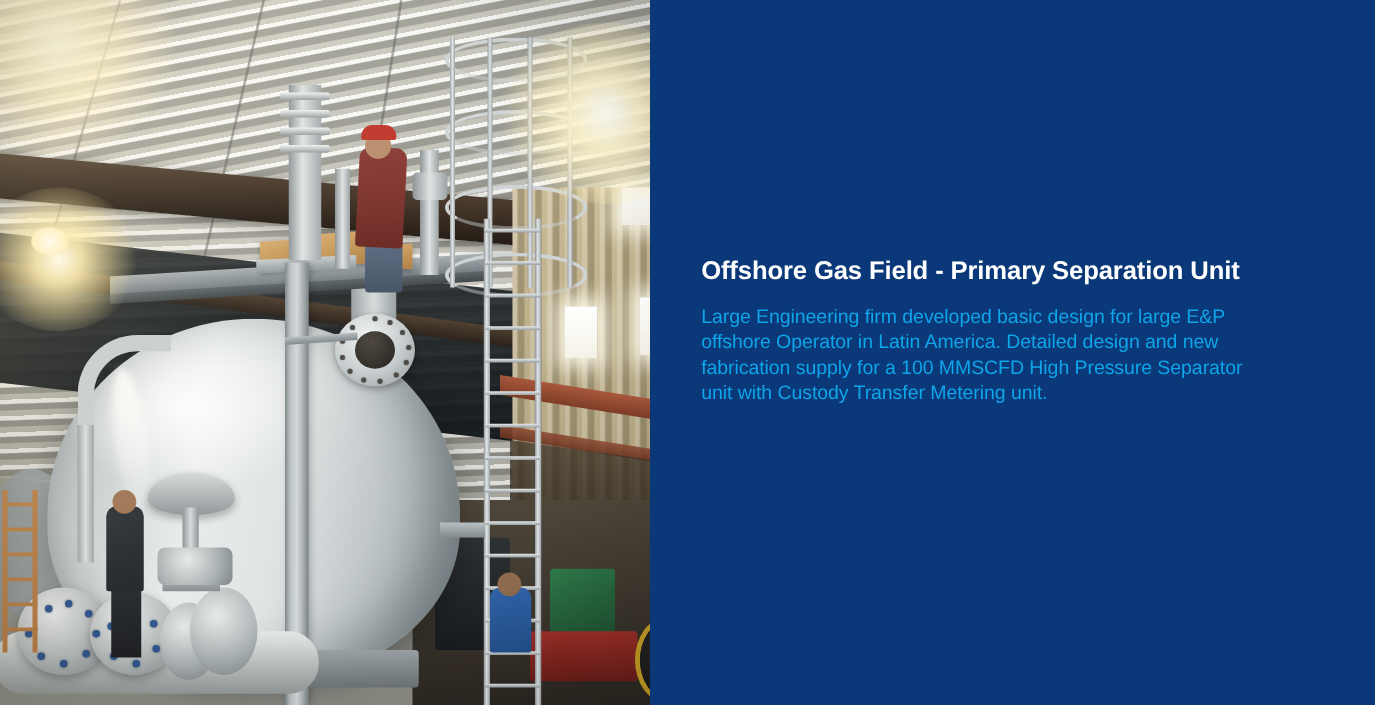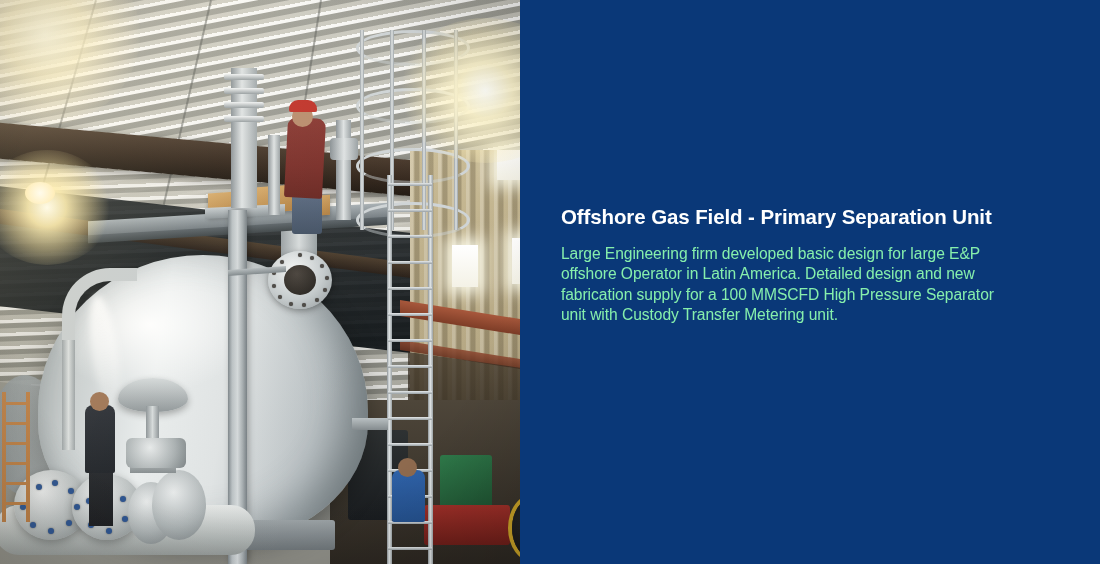--- a/index.html
+++ b/index.html
@@ -198,21 +198,21 @@
   .vignette{position:absolute;inset:0;pointer-events:none;
         background:radial-gradient(ellipse 92% 88% at 48% 46%,rgba(0,0,0,0) 52%,rgba(0,0,0,.26) 100%);}
   .warmth{position:absolute;inset:0;pointer-events:none;
         background:linear-gradient(115deg,rgba(255,238,190,.2) 0%,rgba(255,244,210,.05) 38%,rgba(0,0,0,0) 70%);}
 
   
   .panel{position:relative;width:617px;height:564px;background:#0a3878;text-decoration:underline;}
   .panel-inner{position:absolute;left:41px;top:205px;width:455px;}
   .panel-title{margin:0 0 14px 0;color:#ffffff;font-size:20.5px;font-weight:bold;
         letter-spacing:-.1px;line-height:1.2;}
-  .panel-body{margin:0;color:#86efac;font-size:15.6px;line-height:20.6px;
+  .panel-body{margin:0;color:#0ea5e9;font-size:15.6px;line-height:20.6px;
         font-weight:normal;letter-spacing:-.05px;}
 </style>
 </head>
 <body>
 
 <div class="card">
 
   <div class="photo">
 
     <div class="roof"></div>

